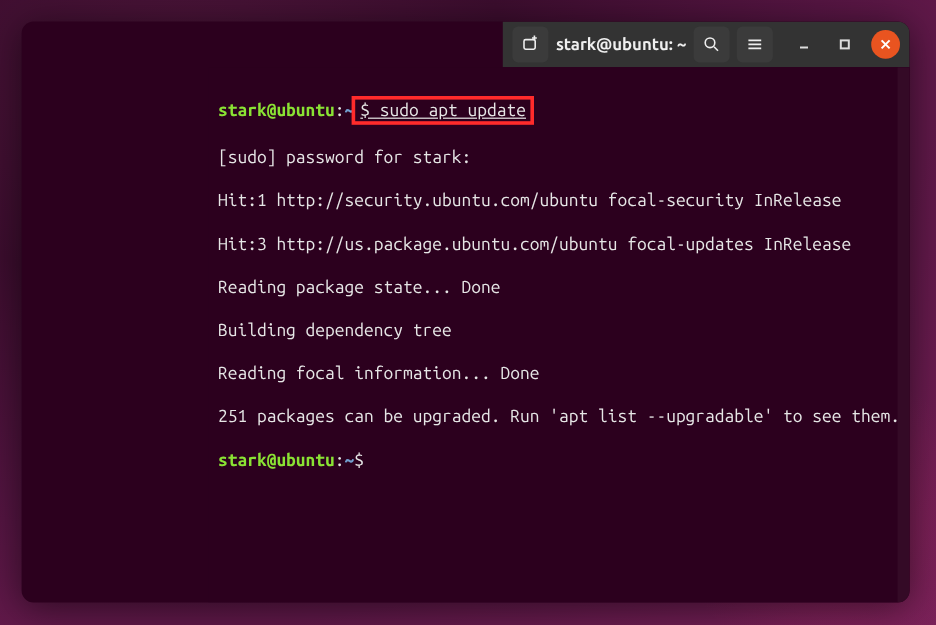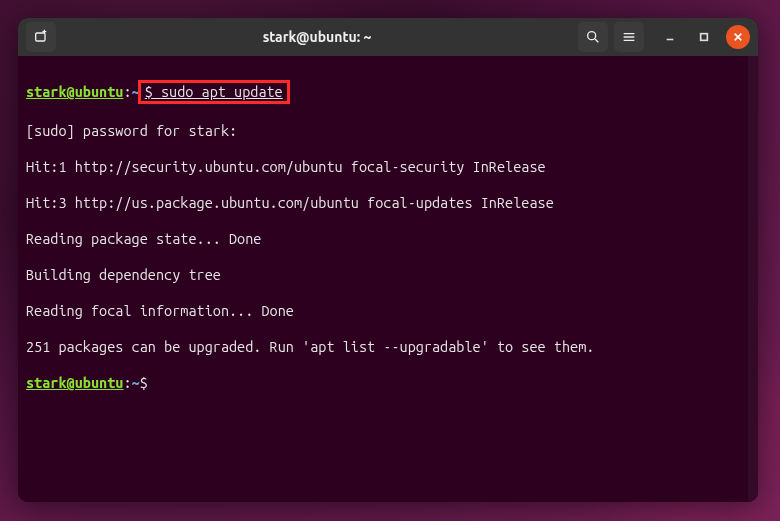--- a/index.html
+++ b/index.html
@@ -24,20 +24,21 @@
       width: 740px;
       height: 484px;
       background: #2c001e;
       border-radius: 10px;
       box-shadow: 0 4px 30px rgba(0,0,0,0.5);
       overflow: hidden;
       display: flex;
       flex-direction: column;
       position: relative;
       z-index: 1;
+      align-items: flex-end;
     }
     .titlebar {
       height: 38px;
       background: #333333;
       display: flex;
       align-items: center;
       padding: 0 8px;
       gap: 6px;
     }
     .tb-btn {
@@ -71,21 +72,21 @@
       overflow: auto;
       white-space: pre;
       position: relative;
     }
     .scrollbar {
       position: absolute;
       right: 0; top: 0; bottom: 0;
       width: 10px;
       background: rgba(255,255,255,0.04);
     }
-    .prompt-user { color: #8ae234; font-weight: bold; text-decoration: underline; }
+    .prompt-user { color: #8ae234; font-weight: bold; }
     .prompt-path { color: #729fcf; font-weight: bold; }
     .prompt-sep { color: #e6e6e6; }
     .highlight-box {
       border: 3px solid #ff2b2b;
       display: inline-block;
       padding: 0 4px;
       margin-left: -2px;
       text-decoration: underline;
     }
     .line { display: block; }

